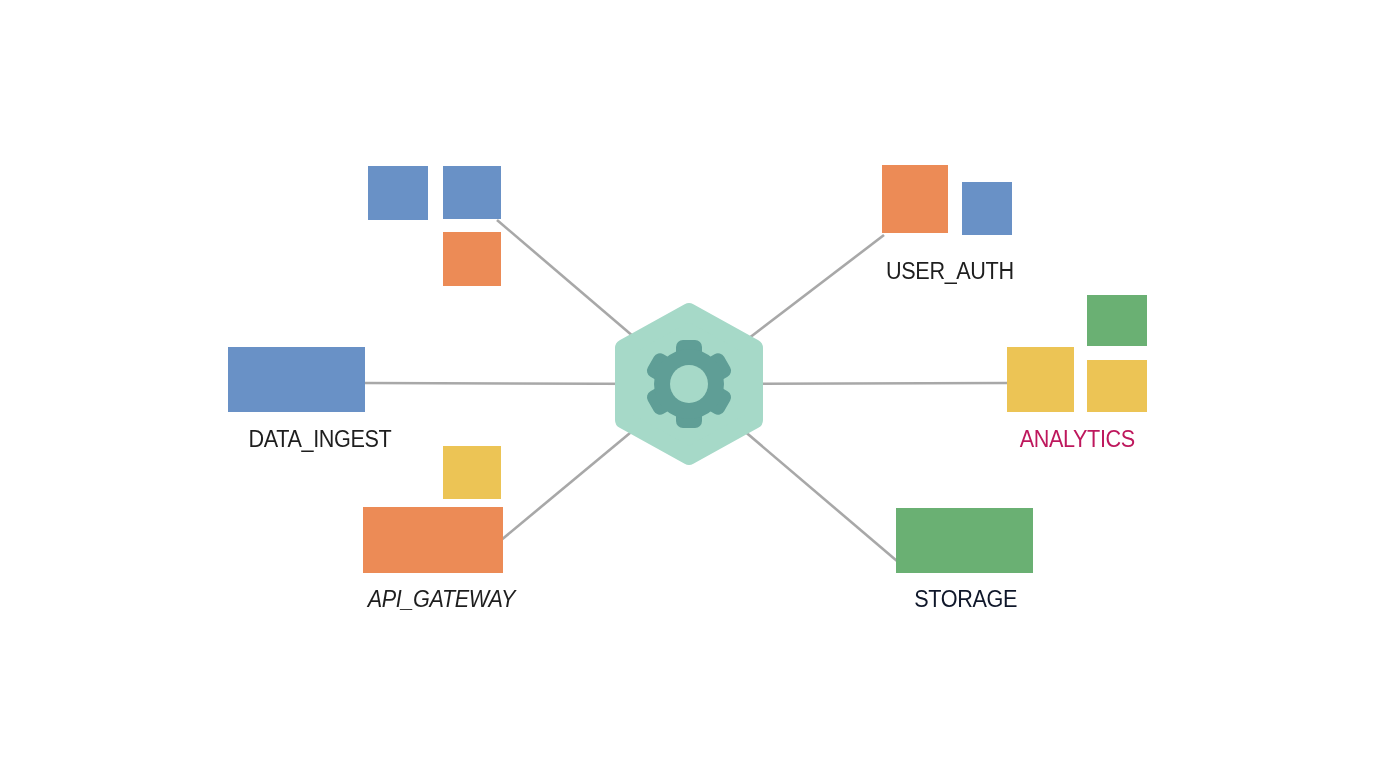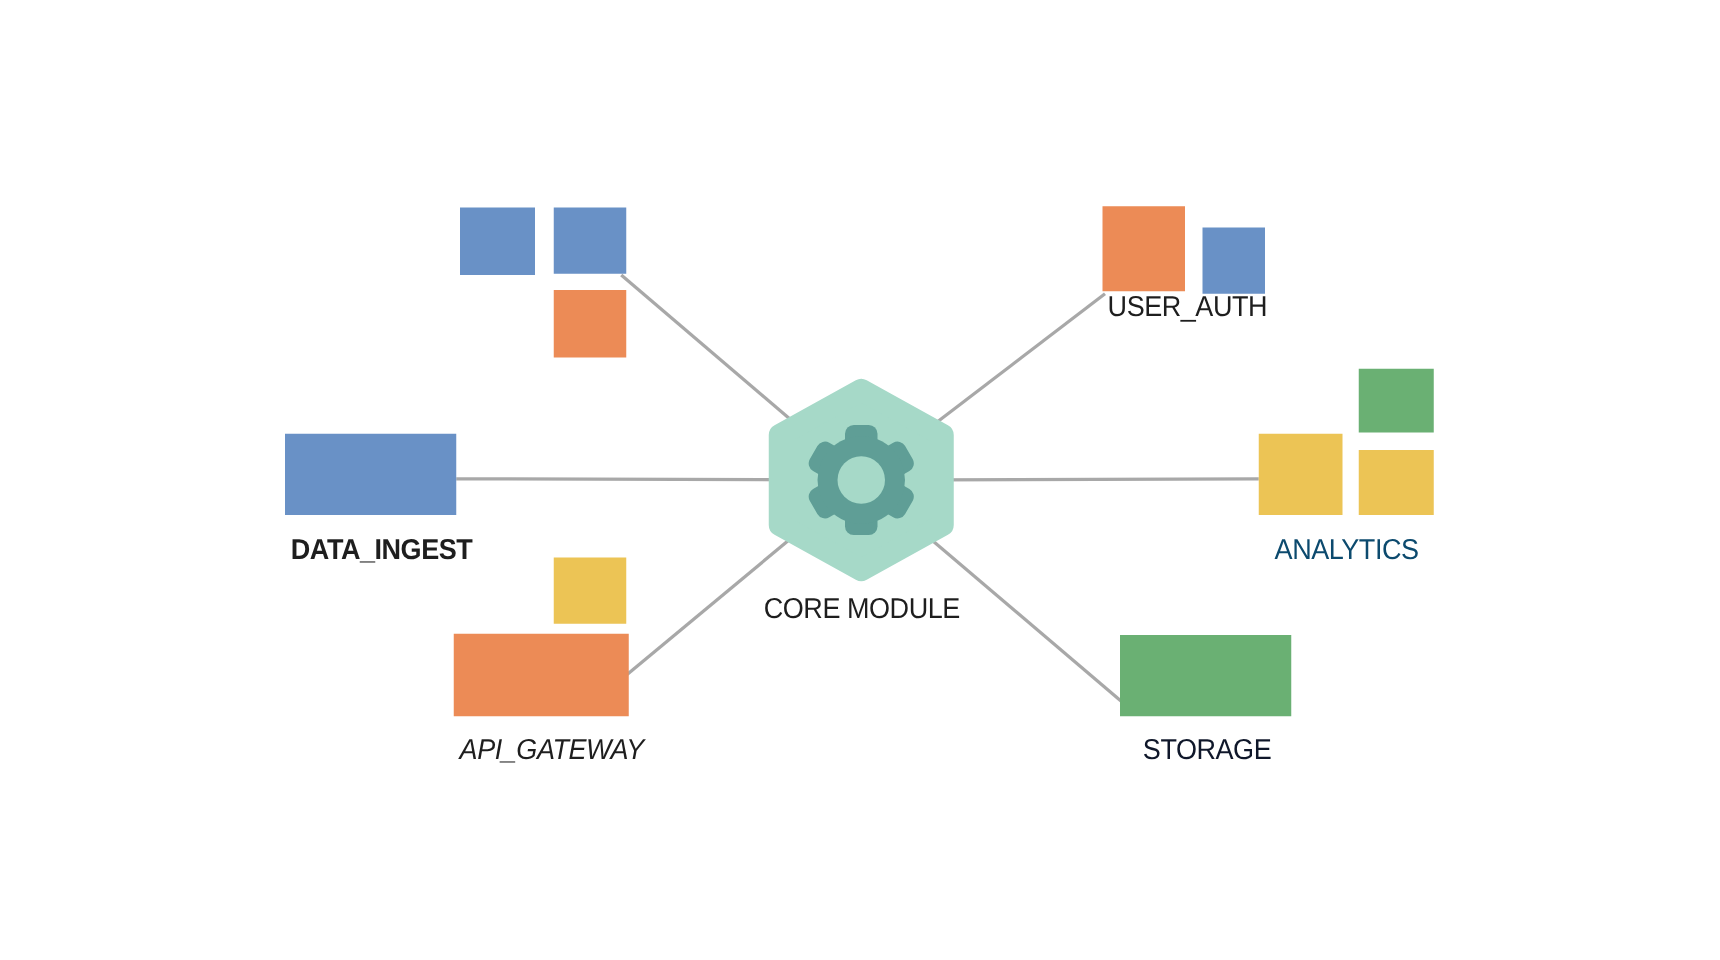--- a/index.html
+++ b/index.html
@@ -35,31 +35,31 @@
   }
   .node-label span { display: inline-block; transform: scaleX(0.94); transform-origin: center; }
 
   
   .a-blue1   { left: 368px; top: 166px; width: 60px;  height: 54px; }
   .a-blue2   { left: 443px; top: 166px; width: 58px;  height: 53px; }
   .a-orange  { left: 443px; top: 232px; width: 58px;  height: 54px; }
 
   
   .di-rect   { left: 228px; top: 347px; width: 137px; height: 65px; }
-  .di-label  { left: 228px; top: 426px; width: 137px; font-weight: bold; }
+  .di-label  { left: 244px; top: 426px; width: 137px; }
 
   
   .ag-yellow { left: 443px; top: 446px; width: 58px;  height: 53px; }
   .ag-orange { left: 363px; top: 507px; width: 140px; height: 66px; }
   .ag-label  { left: 363px; top: 586px; width: 140px; font-style: italic; }
 
   
   .ua-orange { left: 882px; top: 165px; width: 66px;  height: 68px; }
   .ua-blue   { left: 962px; top: 182px; width: 50px;  height: 53px; }
-  .ua-label  { left: 882px; top: 232px; width: 132px; text-align: right; }
+  .ua-label  { left: 882px; top: 258px; width: 132px; text-align: right; }
 
   
   .an-green   { left: 1087px; top: 295px; width: 60px; height: 51px; }
   .an-yellow1 { left: 1007px; top: 347px; width: 67px; height: 65px; }
   .an-yellow2 { left: 1087px; top: 360px; width: 60px; height: 52px; }
   .an-label   { left: 1007px; top: 426px; width: 140px; }
 
   
   .st-rect   { left: 896px; top: 508px; width: 137px; height: 65px; }
   .st-label  { left: 896px; top: 586px; width: 140px; }
@@ -111,26 +111,23 @@
 
   <div class="sq ua-orange" style="background-color: rgb(236, 139, 86);"></div>
   <div class="sq ua-blue" style="background-color: rgb(105, 145, 198);"></div>
   <div class="node-label ua-label" style="color: rgb(30, 30, 30);">
     <span>USER_AUTH</span>
   </div>
 
   <div class="sq an-green" style="background-color: rgb(106, 176, 115);"></div>
   <div class="sq an-yellow1" style="background-color: rgb(236, 196, 85);"></div>
   <div class="sq an-yellow2" style="background-color: rgb(236, 196, 85);"></div>
-  <div class="node-label an-label" style="color: #0c4a6e;">
+  <div class="node-label an-label" style="color: #be185d;">
     <span>ANALYTICS</span>
   </div>
 
   <div class="sq st-rect" style="background-color: rgb(106, 176, 115);"></div>
   <div class="node-label st-label" style="color: #0f172a;">
     <span>STORAGE</span>
   </div>
 
-  <div class="node-label core-label" style="color: rgb(30, 30, 30);">
-    <span>CORE MODULE</span>
-  </div>
 
 </div>
 
 </body></html>

